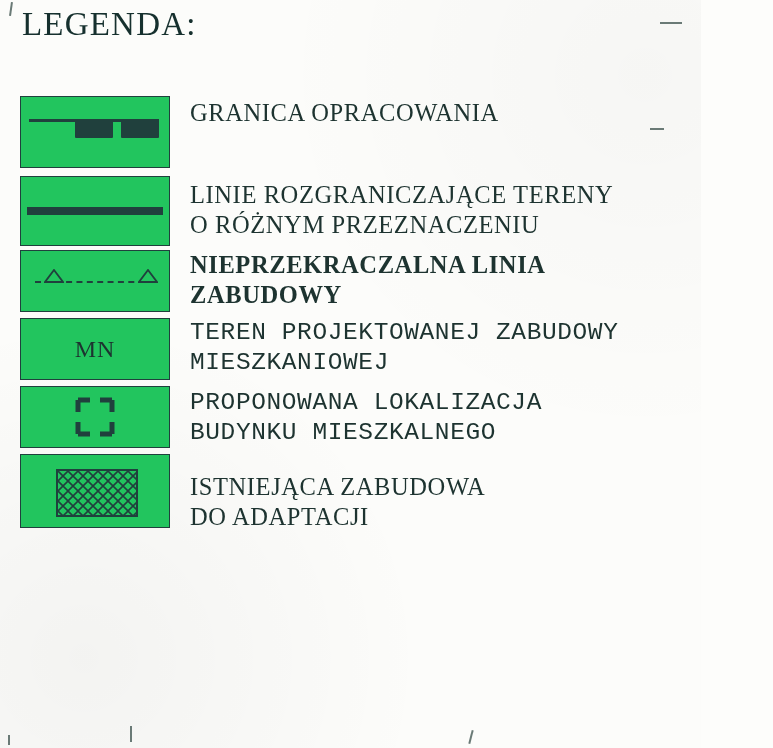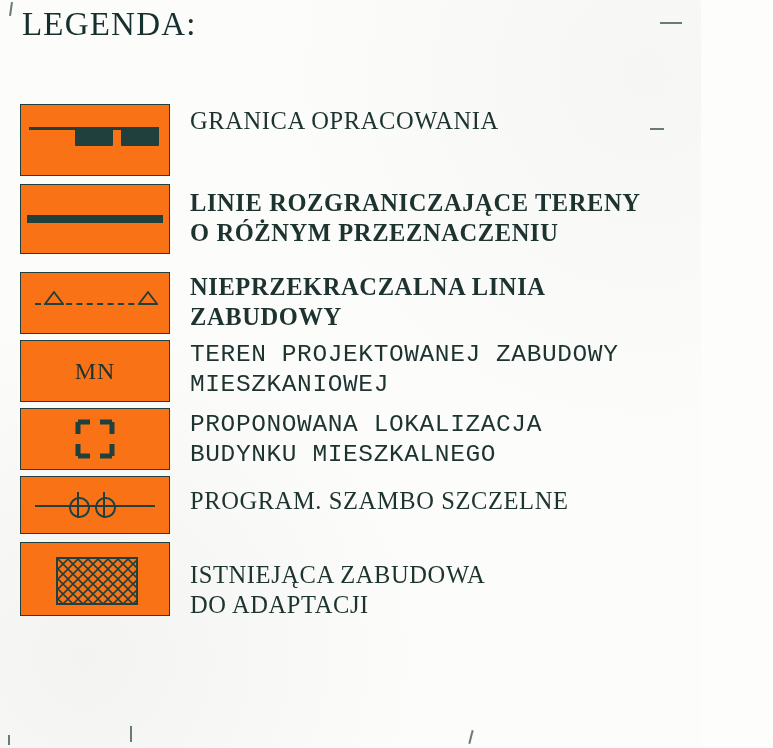--- a/index.html
+++ b/index.html
@@ -39,32 +39,32 @@
 
   
   .stray {
     position: absolute;
     background: #6a7a76;
   }
 
   #rows {
     position: absolute;
     left: 20px;
-    top: 104px;
+    top: 96px;
     width: 740px;
   }
   .legend-row {
     position: relative;
     display: flex;
     align-items: flex-start;
   }
   .symbol-box {
     box-sizing: border-box;
     border: 1.6px solid #20403d;
-    background: #f97316;
+    background: #22c55e;
     position: relative;
     flex: 0 0 auto;
   }
   .row-label {
     margin-left: 20px;
     font-size: 24.5px;
     line-height: 30px;
     letter-spacing: 0.6px;
     color: #1d3330;
     padding-top: 2px;
@@ -212,21 +212,21 @@
     <div class="legend-row" style="margin-bottom:8px;">
       <div class="symbol-box sym-granica" style="width:150px;height:72px;">
         <div class="capline"></div>
         <div class="seg"></div>
         <div class="seg"></div>
         <div class="seg"></div>
       </div>
       <div class="row-label">GRANICA OPRACOWANIA</div>
     </div>
 
-    <div class="legend-row" style="margin-bottom:18px;font-weight:bold;">
+    <div class="legend-row" style="margin-bottom:4px;">
       <div class="symbol-box sym-linie" style="width:150px;height:70px;">
         <div class="bar"></div>
       </div>
       <div class="row-label" style="padding-top:4px;">LINIE ROZGRANICZAJĄCE TERENY
 O RÓŻNYM PRZEZNACZENIU</div>
     </div>
 
     <div class="legend-row" style="margin-bottom:6px;font-weight:bold;">
       <div class="symbol-box sym-zabud" style="width:150px;height:62px;">
         <div class="dashline"></div>
@@ -258,30 +258,20 @@
         <div class="sq">
           <svg width="40" height="40" viewBox="0 0 40 40">
             <path d="M3,3 H15 M25,3 H37 M37,3 V15 M37,25 V37 M37,37 H25 M15,37 H3 M3,37 V25 M3,15 V3" fill="none" stroke="#20403d" stroke-width="5" stroke-linecap="butt"></path>
           </svg>
         </div>
       </div>
       <div class="row-label" style="padding-top:2px;">PROPONOWANA LOKALIZACJA
 BUDYNKU MIESZKALNEGO</div>
     </div>
 
-    <div class="legend-row" style="margin-bottom:8px;">
-      <div class="symbol-box sym-szambo" style="width:150px;height:58px;">
-        <div class="sline"></div>
-        <div class="vtick v1"></div>
-        <div class="vtick v2"></div>
-        <div class="circ c1"></div>
-        <div class="circ c2"></div>
-      </div>
-      <div class="row-label" style="padding-top:10px;">PROGRAM. SZAMBO SZCZELNE</div>
-    </div>
 
     <div class="legend-row">
       <div class="symbol-box sym-istn" style="width:150px;height:74px;">
         <div class="hatch">
           <svg width="78" height="44" viewBox="0 0 78 44" preserveAspectRatio="none">
             <defs>
               <pattern id="xhatch" width="10" height="10" patternUnits="userSpaceOnUse">
                 <path d="M0,0 L10,10 M10,0 L0,10" stroke="#20403d" stroke-width="1.6" fill="none"></path>
               </pattern>
             </defs>

